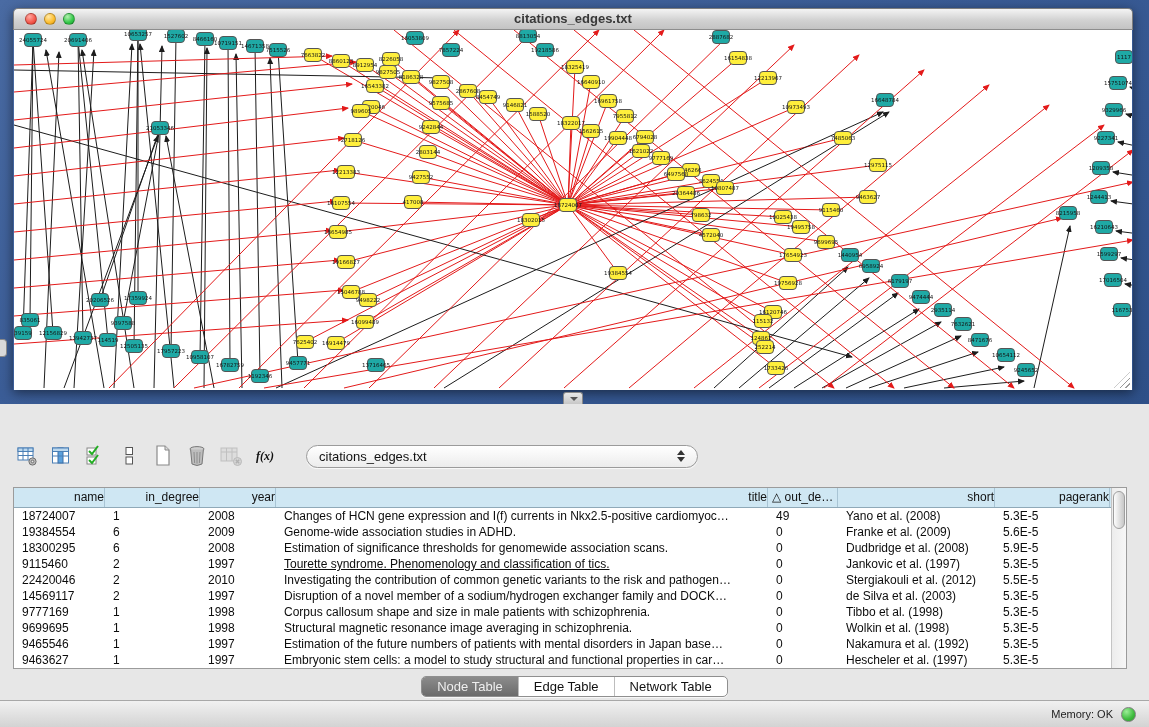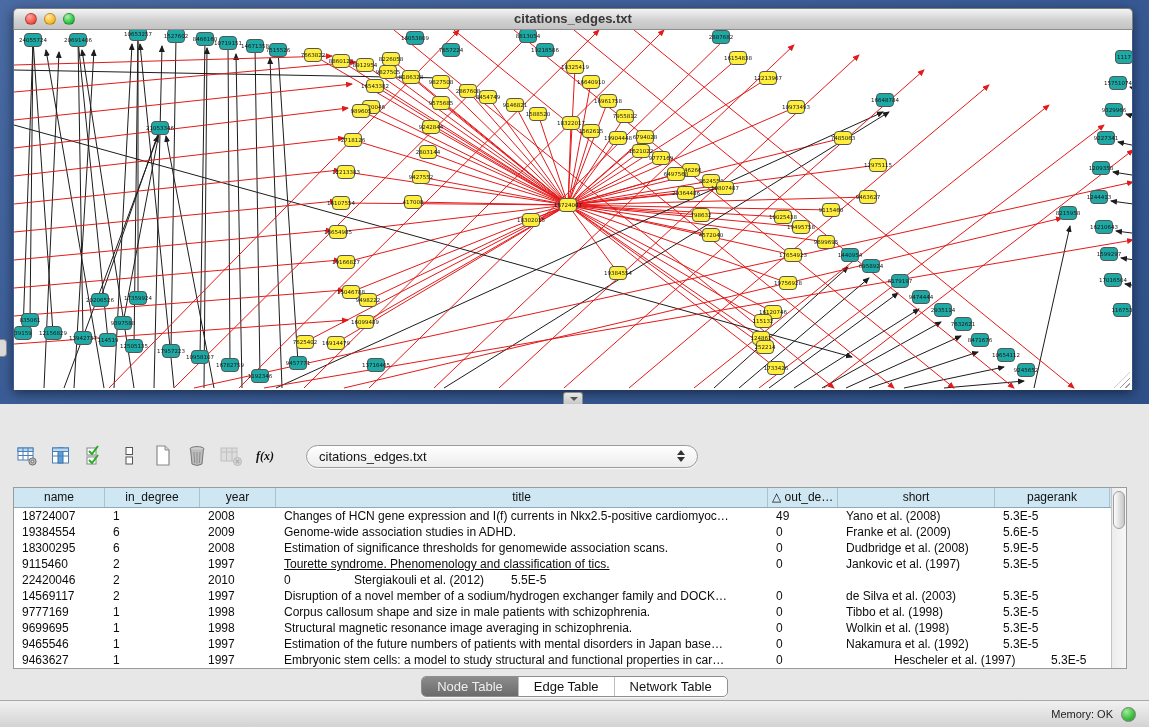--- a/index.html
+++ b/index.html
@@ -49,21 +49,21 @@
   .combobox { margin-left:20px; width:392px; height:23px; border:1px solid #9b9b9b; border-radius:12px;
     background:linear-gradient(#ffffff,#ececec); display:flex; align-items:center; padding:0 12px;
     font-size:13px; color:#111; box-shadow:0 1px 1px rgba(255,255,255,.8); }
   .combo-arrows { margin-left:auto; display:flex; flex-direction:column; gap:2px; }
   .combo-arrows .up { border-left:4px solid transparent; border-right:4px solid transparent; border-bottom:5px solid #333; }
   .combo-arrows .dn { border-left:4px solid transparent; border-right:4px solid transparent; border-top:5px solid #333; }
 
   .table-wrap { position:absolute; left:13px; top:83px; width:1114px; height:182px;
     border:1px solid #9b9b9b; background:#fff; overflow:hidden; }
   .thead { display:flex; height:20px; background:#cfe7f3; border-bottom:1px solid #8fa9b8; }
-  .th { font-size:12px; color:#111; text-align:center; line-height:19px;
+  .th { font-size:12px; color:#111; text-align:right; line-height:19px;
     border-right:1px solid #a8c4d4; white-space:nowrap; overflow:hidden; flex:none; }
   .th.th-left { text-align:left; padding-left:4px; }
   .tbody { }
   .tr { display:flex; height:16px; }
   .td { font-size:12px; color:#0c0c0c; line-height:16px; padding-left:8px;
     white-space:nowrap; overflow:hidden; flex:none; }
   .vscroll { position:absolute; right:0; top:0; bottom:0; width:15px;
     background:linear-gradient(90deg,#ececec,#f7f7f7); border-left:1px solid #c4c4c4; }
   .vthumb { position:absolute; left:1px; right:1px; top:3px; height:38px; border-radius:7px;
     background:linear-gradient(90deg,#fdfdfd,#c7c7c7); border:1px solid #9e9e9e; }
@@ -844,20 +844,21 @@
             <div class="td" style="width: 76px;">1997</div>
             <div class="td" style="width: 492px; text-decoration: underline;">Tourette syndrome. Phenomenology and classification of tics.</div>
             <div class="td" style="width: 70px;">0</div>
             <div class="td" style="width: 157px;">Jankovic et al. (1997)</div>
             <div class="td" style="width: 115px;">5.3E-5</div>
           </div>
           <div class="tr">
             <div class="td" style="width: 91px;">22420046</div>
             <div class="td" style="width: 95px;">2</div>
             <div class="td" style="width: 76px;">2010</div>
+            <div class="td" style="width: 492px;">Investigating the contribution of common genetic variants to the risk and pathogen…</div>
             <div class="td" style="width: 70px;">0</div>
             <div class="td" style="width: 157px;">Stergiakouli et al. (2012)</div>
             <div class="td" style="width: 115px;">5.5E-5</div>
           </div>
           <div class="tr">
             <div class="td" style="width: 91px;">14569117</div>
             <div class="td" style="width: 95px;">2</div>
             <div class="td" style="width: 76px;">1997</div>
             <div class="td" style="width: 492px;">Disruption of a novel member of a sodium/hydrogen exchanger family and DOCK…</div>
             <div class="td" style="width: 70px;">0</div>
@@ -890,21 +891,21 @@
             <div class="td" style="width: 70px;">0</div>
             <div class="td" style="width: 157px;">Nakamura et al. (1992)</div>
             <div class="td" style="width: 115px;">5.3E-5</div>
           </div>
           <div class="tr">
             <div class="td" style="width: 91px;">9463627</div>
             <div class="td" style="width: 95px;">1</div>
             <div class="td" style="width: 76px;">1997</div>
             <div class="td" style="width: 492px;">Embryonic stem cells: a model to study structural and functional properties in car…</div>
             <div class="td" style="width: 70px;">0</div>
-            <div class="td" style="width: 157px; margin-left: 48px;">Hescheler et al. (1997)</div>
+            <div class="td" style="width: 157px;">Hescheler et al. (1997)</div>
             <div class="td" style="width: 115px;">5.3E-5</div>
           </div>
         </div>
       <div class="vscroll">
         <div class="vthumb"></div>
       </div>
     </div>
 
     <div class="tabbar">
       <div class="segment" id="segment">

